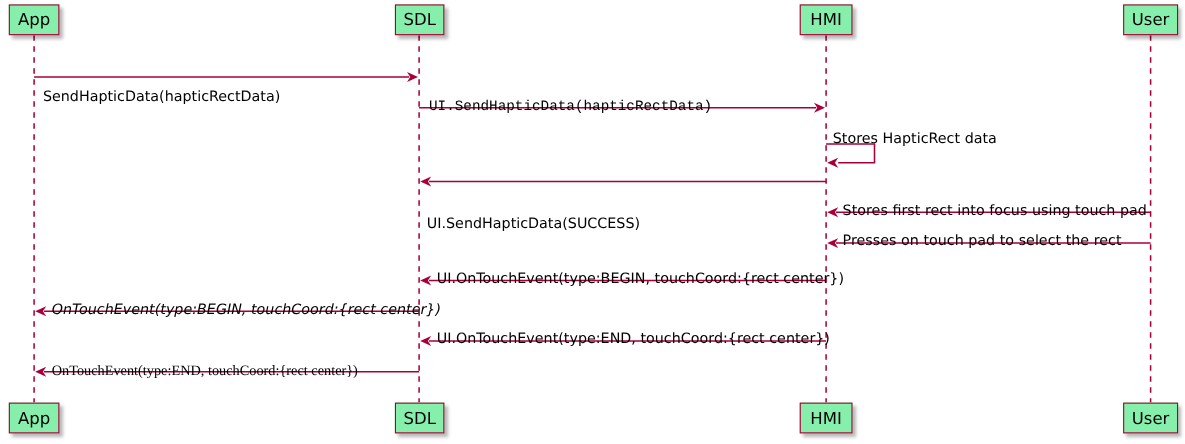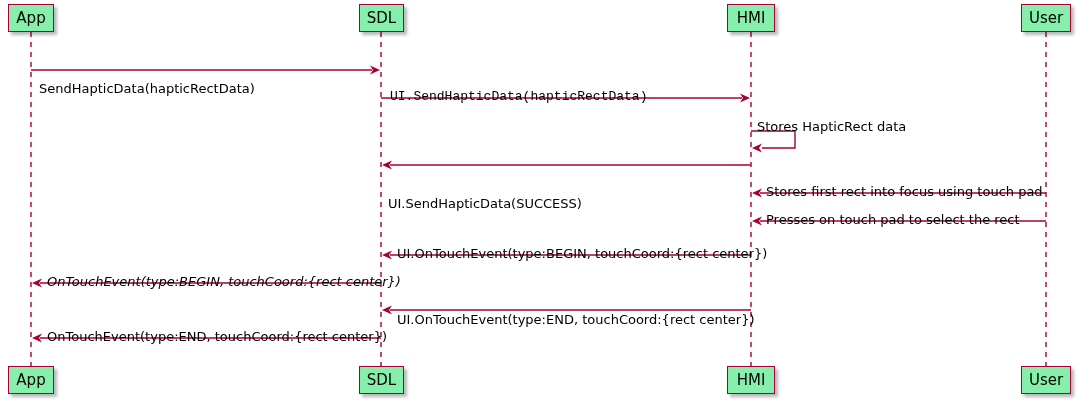--- a/index.html
+++ b/index.html
@@ -113,17 +113,17 @@
     </div>
   <div id="message-labels">
       <div class="msg-label" style="left: 39px; top: 62px; margin-top: 20px;">SendHapticData(hapticRectData)</div>
       <div class="msg-label" style="left: 390px; top: 90px; font-family: Liberation Mono, monospace;">UI.SendHapticData(hapticRectData)</div>
       <div class="msg-label" style="left: 757px; top: 120px;">Stores HapticRect data</div>
       <div class="msg-label" style="left: 388px; top: 157px; margin-top: 40px;">UI.SendHapticData(SUCCESS)</div>
       <div class="msg-label" style="left: 766px; top: 185px;">Stores first rect into focus using touch pad</div>
       <div class="msg-label" style="left: 766px; top: 213px;">Presses on touch pad to select the rect</div>
       <div class="msg-label" style="left: 397px; top: 247px;">UI.OnTouchEvent(type:BEGIN, touchCoord:{rect center})</div>
       <div class="msg-label" style="left: 47px; top: 275px; font-style: italic;">OnTouchEvent(type:BEGIN, touchCoord:{rect center})</div>
-      <div class="msg-label" style="left: 397px; top: 313px; text-align: right;">UI.OnTouchEvent(type:END, touchCoord:{rect center})</div>
-      <div class="msg-label" style="left: 47px; top: 330px;">OnTouchEvent(type:END, touchCoord:{rect center})</div>
+      <div class="msg-label" style="left: 397px; top: 302px; text-align: right;">UI.OnTouchEvent(type:END, touchCoord:{rect center})</div>
+      <div class="msg-label" style="left: 47px; top: 330px; font-family: Liberation Serif, serif;">OnTouchEvent(type:END, touchCoord:{rect center})</div>
     </div>
 
 </div>
 
 </body></html>

